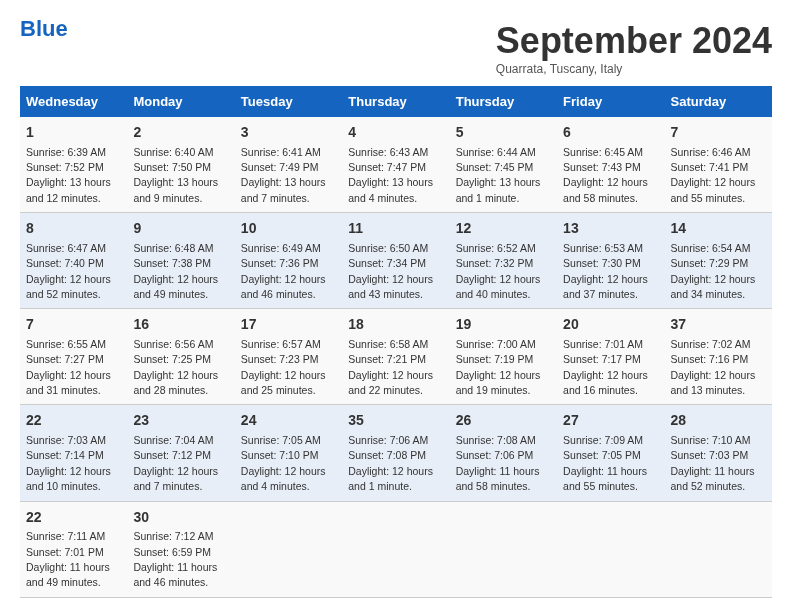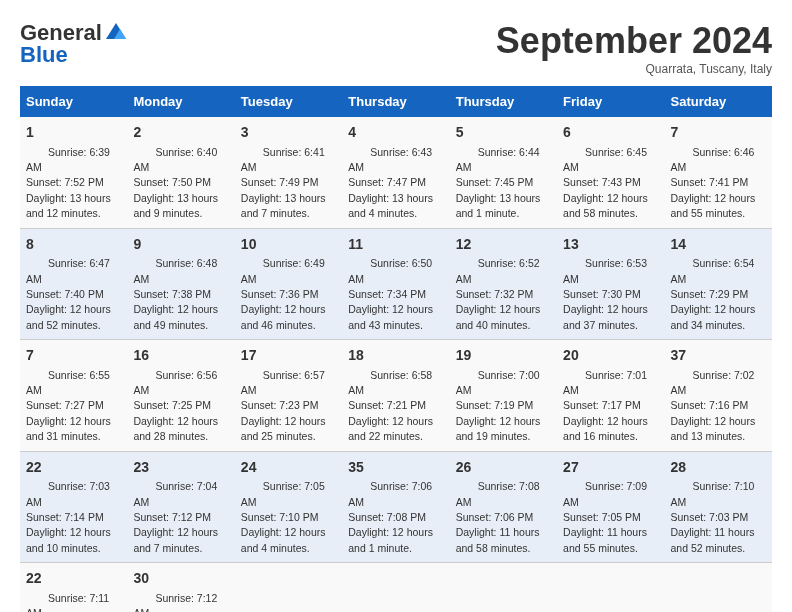--- a/index.html
+++ b/index.html
@@ -35,21 +35,21 @@
       font-weight: bold;
       color: #1565c0;
       text-align: right;
     }
     .logo-icon {
       width: 24px;
       height: 24px;
       margin-left: 2px;
     }
     .title-section {
-      text-align: right;
+      text-align: left;
     }
     .month-title {
       font-size: 36px;
       font-weight: bold;
       color: #333;
     }
     .location {
       font-size: 12px;
       color: #555;
     }
@@ -87,47 +87,39 @@
     }
     .day-num {
       font-size: 14px;
       font-weight: bold;
       display: block;
       margin-bottom: 2px;
     }
     .day-info {
       font-size: 10.5px;
       color: #333;
-      margin-left: 22px;
     }
   </style>
 </head>
 <body>
 
 <div class="header">
   <div class="logo">
-    <div class="logo-text">
-      <span class="logo-general">General</span>
-      <svg class="logo-icon" viewBox="0 0 24 24" fill="#1565c0">
-        <polygon points="12,2 22,18 2,18" fill="#1565c0"></polygon>
-        <polygon points="16,8 22,18 10,18" fill="#42a5f5"></polygon>
-      </svg>
-    </div>
     <span class="logo-blue" style="margin-top:-4px;">Blue</span>
   </div>
   <div class="title-section">
     <div class="month-title">September 2024</div>
     <div class="location">Quarrata, Tuscany, Italy</div>
   </div>
 </div>
 
 <table>
   <thead>
     <tr>
-    <th>Sunday</th>
+    <th>Wednesday</th>
         <th>Monday</th>
         <th>Tuesday</th>
         <th>Thursday</th>
         <th>Thursday</th>
         <th>Friday</th>
         <th>Saturday</th>
       </tr>
   </thead>
   <tbody id="calendar-body">
   <tr>

